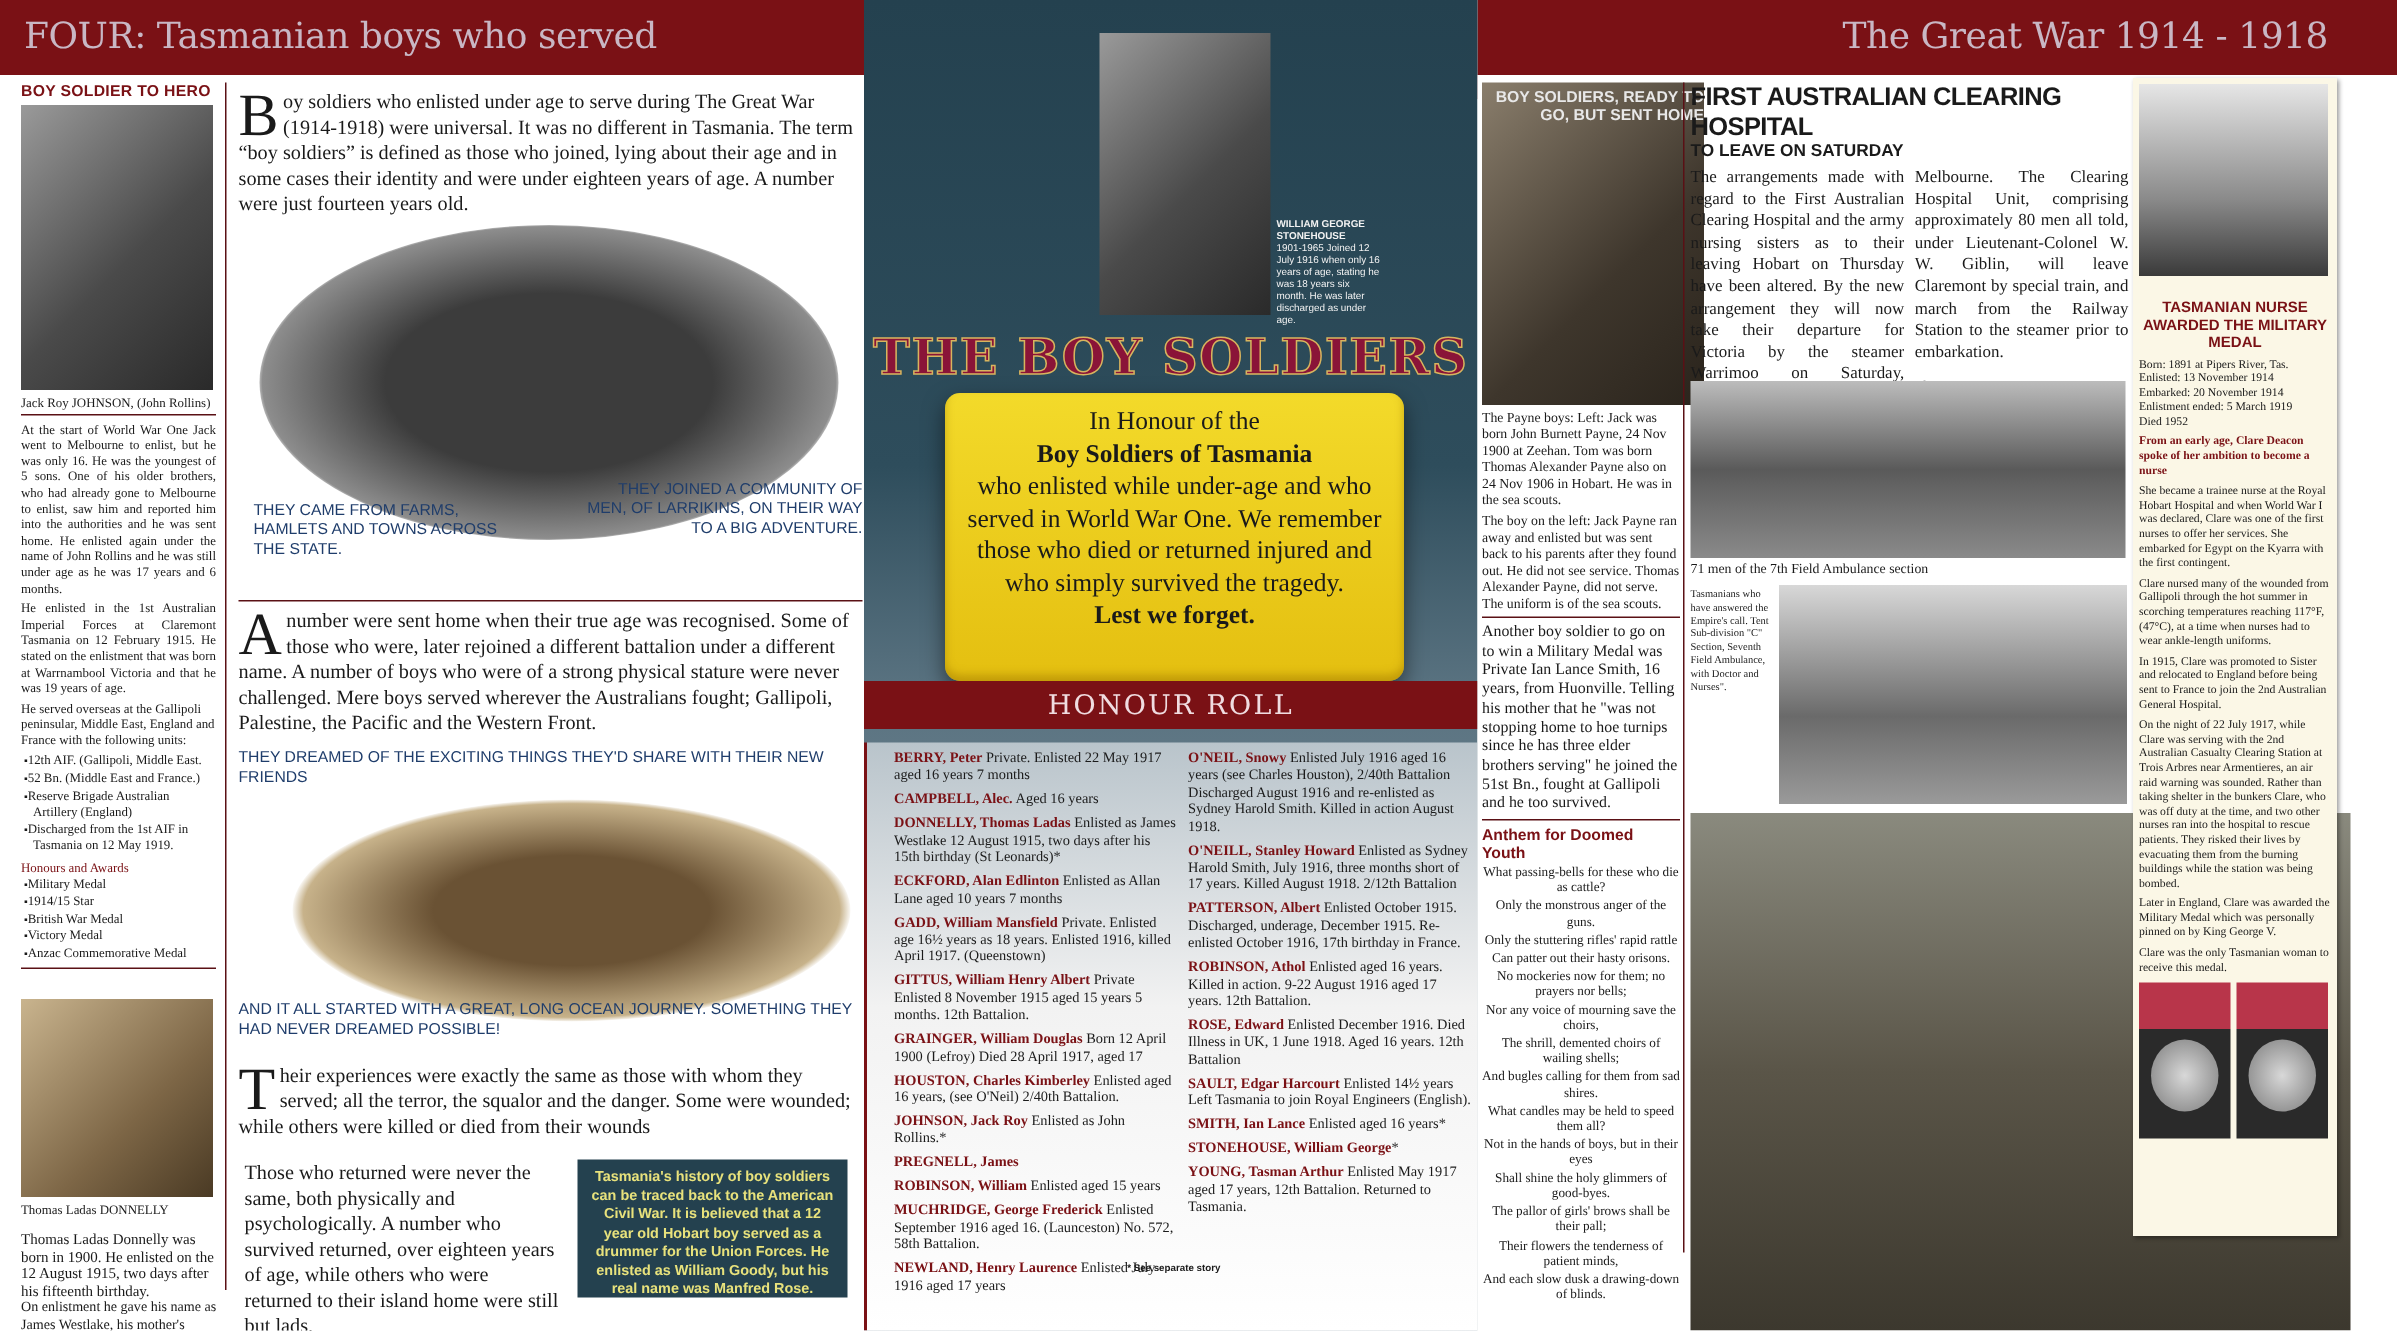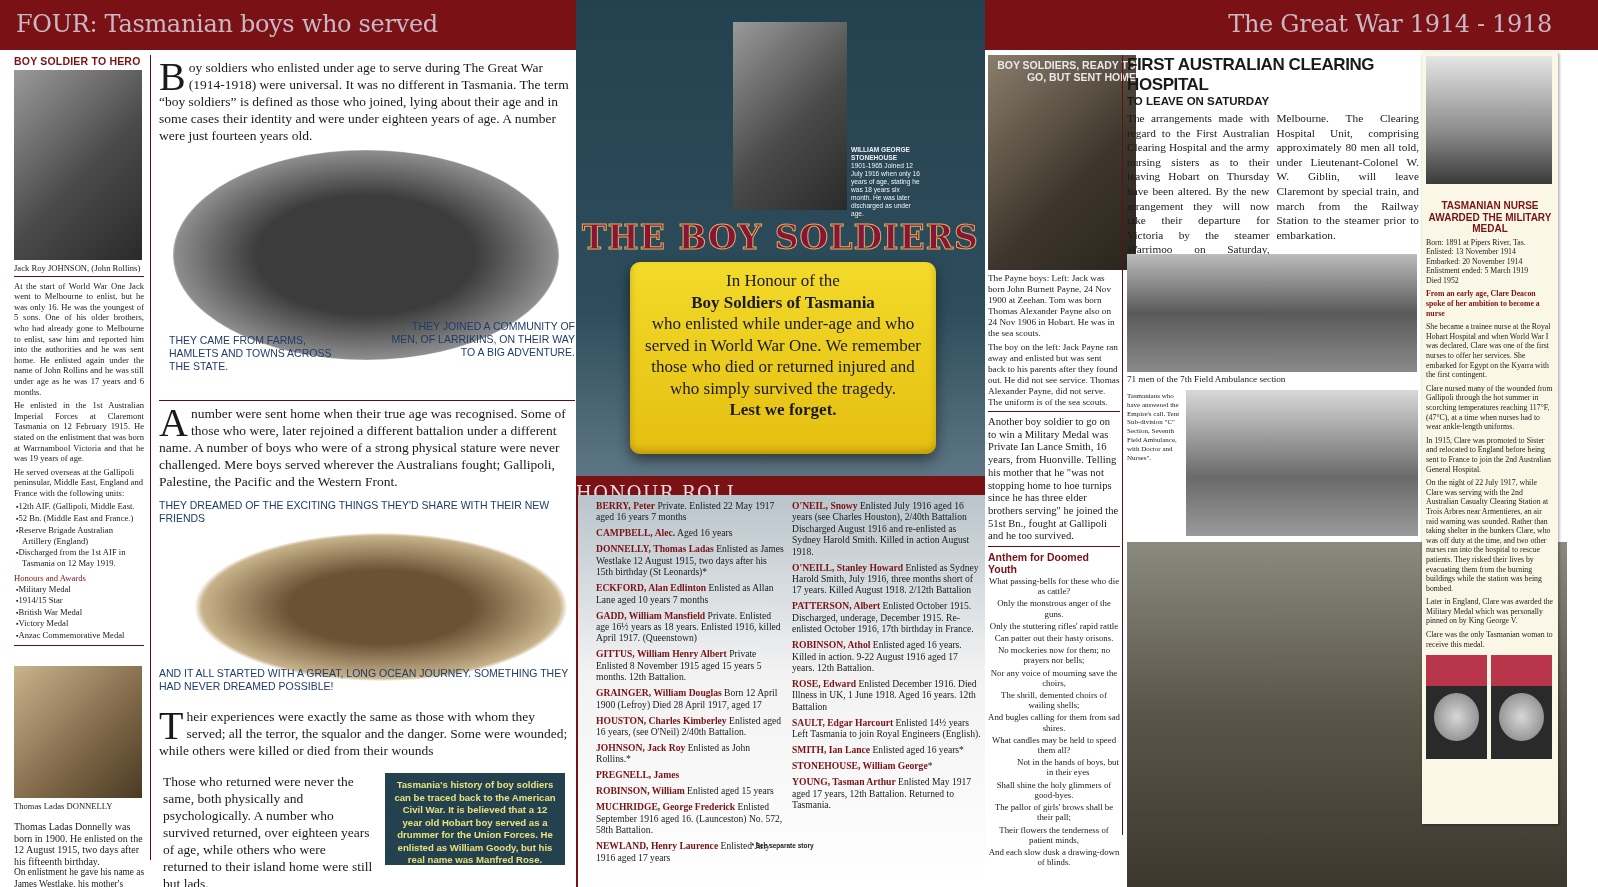--- a/index.html
+++ b/index.html
@@ -29,21 +29,21 @@
 
   
   #article { left: 150px; top: 55px; width: 425px; height: 805px; border-left: 1px solid #5a1015; padding-left: 8px; }
   .dropcap-para { font-size: 13.5px; line-height: 17px; }
   .dropcap { float: left; font-size: 40px; line-height: 32px; margin-right: 3px; margin-top: 2px; }
 
   
   #centre { left: 576px; top: 0; width: 409px; height: 887px; background: linear-gradient(#24414f, #2e4d5c 35%, #5a7381 52%, #8d9da6); }
   #title-boy { left: 0; top: 218px; width: 409px; text-align: center; font-family: "DejaVu Serif", serif; font-weight: bold; font-size: 33px; color: #8a1438; -webkit-text-stroke: 1px #d7b45e; letter-spacing: 1px; }
   #plaque { left: 54px; top: 262px; width: 306px; height: 192px; background: linear-gradient(#f3da2a, #e4bf10); border-radius: 10px; box-shadow: 0 6px 14px rgba(0,0,0,.5), inset 0 -4px 6px rgba(160,120,0,.5); text-align: center; font-size: 17px; line-height: 21.5px; padding-top: 8px; color: #1a1a1a; }
-  #honour-bar { left: 0; top: 476px; width: 409px; height: 32px; background: #7a1115; text-align: left; color: #f0dce0; font-size: 18px; letter-spacing: 1.5px; padding-top: 6px; font-family: "DejaVu Serif", serif; }
+  #honour-bar { left: 0; top: 454px; width: 409px; height: 32px; background: #7a1115; text-align: center; color: #f0dce0; font-size: 18px; letter-spacing: 1.5px; padding-top: 6px; font-family: "DejaVu Serif", serif; }
   #roll-area { left: 0; top: 495px; width: 409px; height: 392px; background: linear-gradient(#b9c4cb, #f2f2f2 45%, #ffffff); border-left: 2px solid #7a1115; }
   .roll-col { position: absolute; top: 5px; width: 190px; font-size: 9.6px; line-height: 11.4px; }
   .roll-item { margin-bottom: 4.6px; }
   .roll-name { color: #7a1115; font-weight: bold; }
 
   
   #right-bg { left: 985px; top: 50px; width: 613px; height: 837px; background: #fff; }
   #payne { left: 988px; top: 55px; width: 132px; }
   #payne-photo { width: 148px; height: 215px; position: relative; text-align: right; }
   #payne-photo span { position: absolute; left: 3px; top: 4px; font-family: "Liberation Sans", sans-serif; font-weight: bold; font-size: 10.5px; line-height: 12px; color: #e8e8e8; }
@@ -177,21 +177,21 @@
   <div style="font-size:8.8px;line-height:10.2px;text-align:center;">
     <div style="margin-top:1px;">What passing-bells for these who die as cattle?</div>
     <div style="margin-top:2px;">Only the monstrous anger of the guns.</div>
     <div style="margin-top:2px;">Only the stuttering rifles' rapid rattle</div>
     <div style="margin-top:2px;">Can patter out their hasty orisons.</div>
     <div style="margin-top:2px;">No mockeries now for them; no prayers nor bells;</div>
     <div style="margin-top:2px;">Nor any voice of mourning save the choirs,</div>
     <div style="margin-top:2px;">The shrill, demented choirs of wailing shells;</div>
     <div style="margin-top:2px;">And bugles calling for them from sad shires.</div>
     <div style="margin-top:2px;">What candles may be held to speed them all?</div>
-    <div style="margin-top:2px;margin-left:28px;">Not in the hands of boys, but in their eyes</div>
+    <div style="margin-top:2px;">Not in the hands of boys, but in their eyes</div>
     <div style="margin-top:2px;">Shall shine the holy glimmers of good-byes.</div>
     <div style="margin-top:2px;">The pallor of girls' brows shall be their pall;</div>
     <div style="margin-top:2px;">Their flowers the tenderness of patient minds,</div>
     <div style="margin-top:2px;">And each slow dusk a drawing-down of blinds.</div>
   </div>
 </div>
 
 <div class="abs" style="left:1122px;top:55px;width:1px;height:780px;background:#5a1015;"></div>
 
 <div id="hospital" class="abs">

